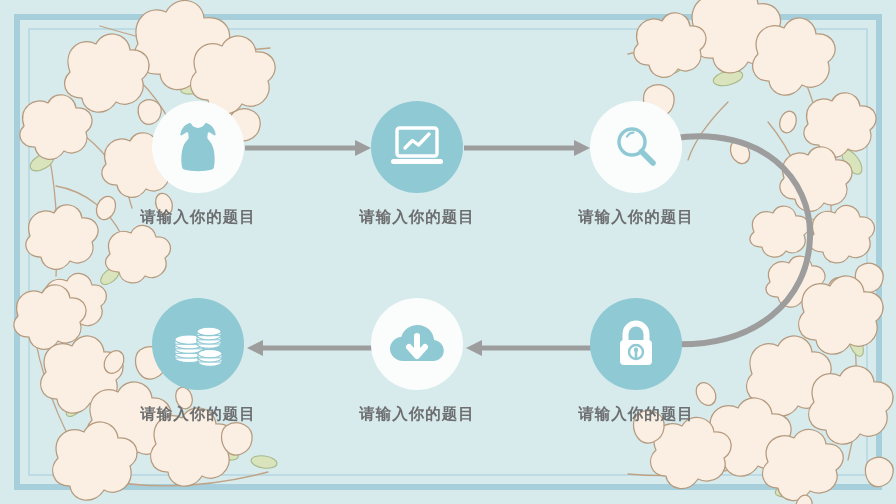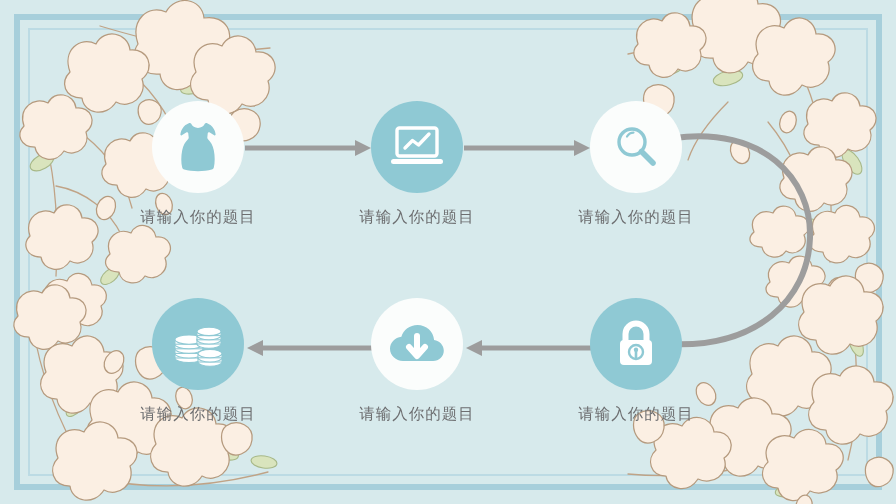--- a/index.html
+++ b/index.html
@@ -41,21 +41,21 @@
     margin:0 auto;
     display:flex;align-items:center;justify-content:center;
     box-sizing:border-box;
   }
   .bubble.light{background:#fbfdfc;}
   .bubble.teal{background:#8fc9d4;}
   .bubble svg{display:block;}
   .node-label{
     margin-top:14px;
     font-size:15.5px;
-    font-weight:normal;
+    font-weight:bold;
     color:#6d6e70;
     letter-spacing:1px;
     white-space:nowrap;
   }
 
   
   .connector{position:absolute;pointer-events:none;}
   .connector svg{display:block;overflow:visible;}
 </style>
 </head>

